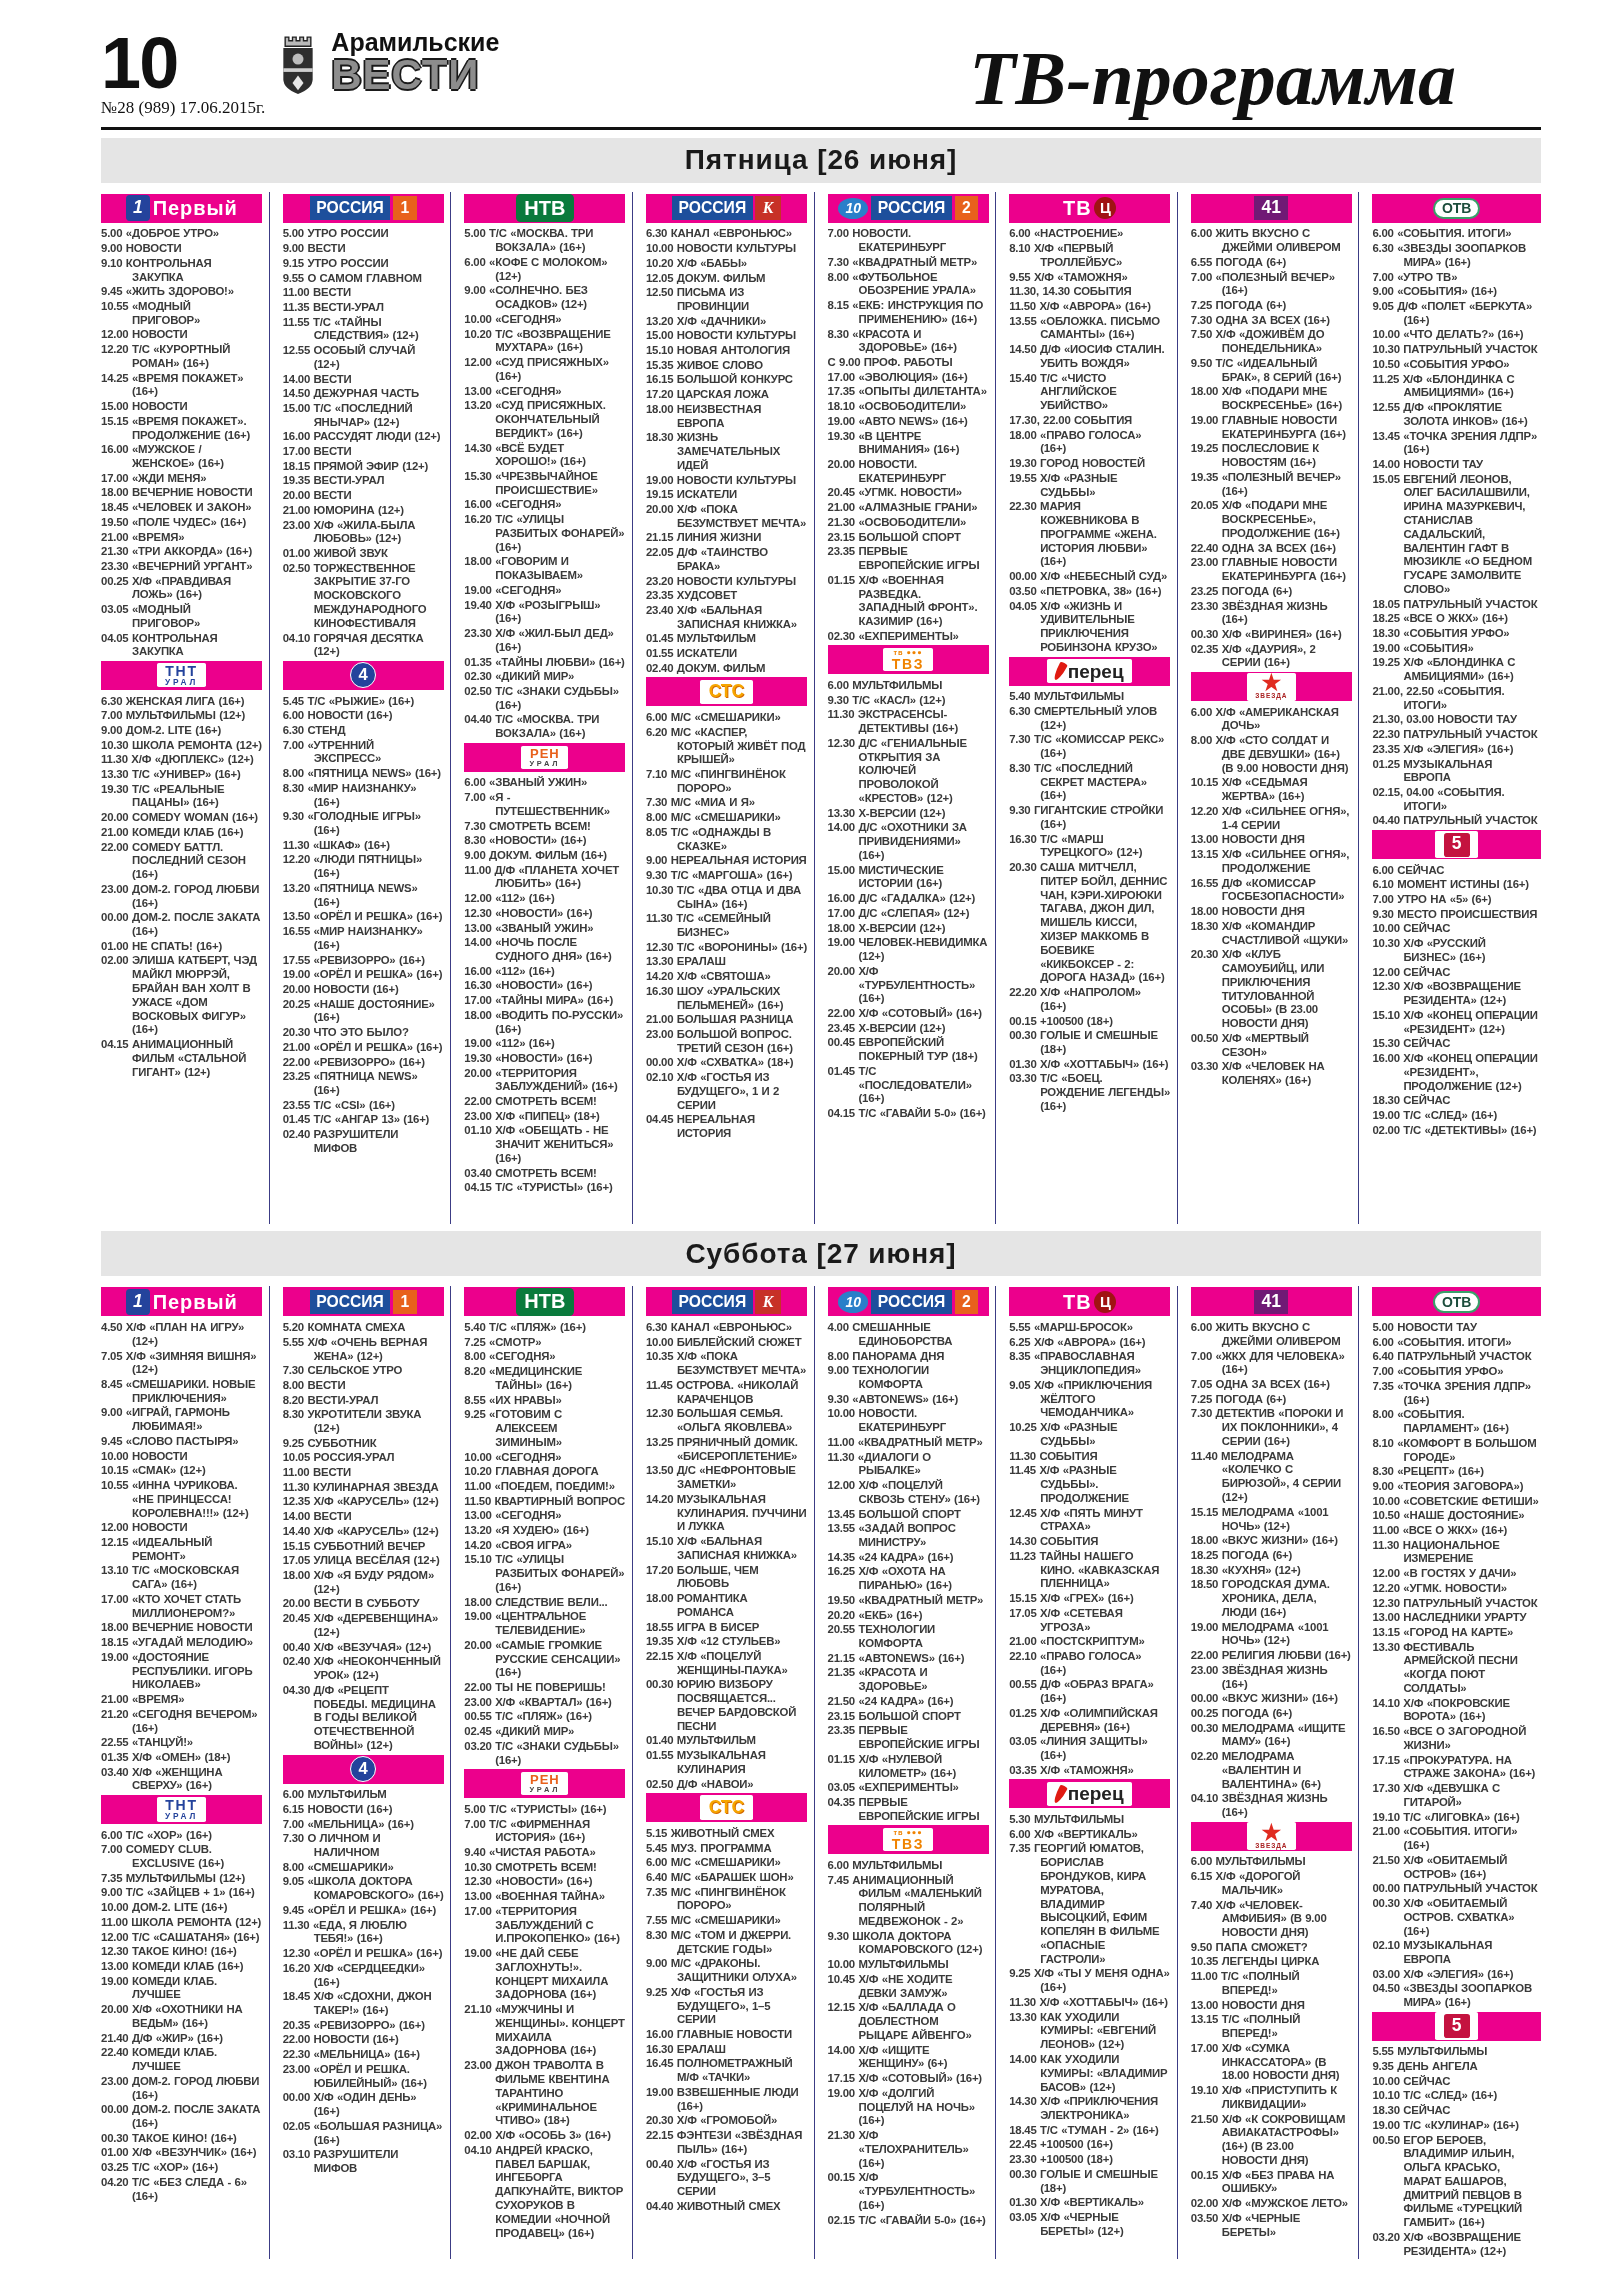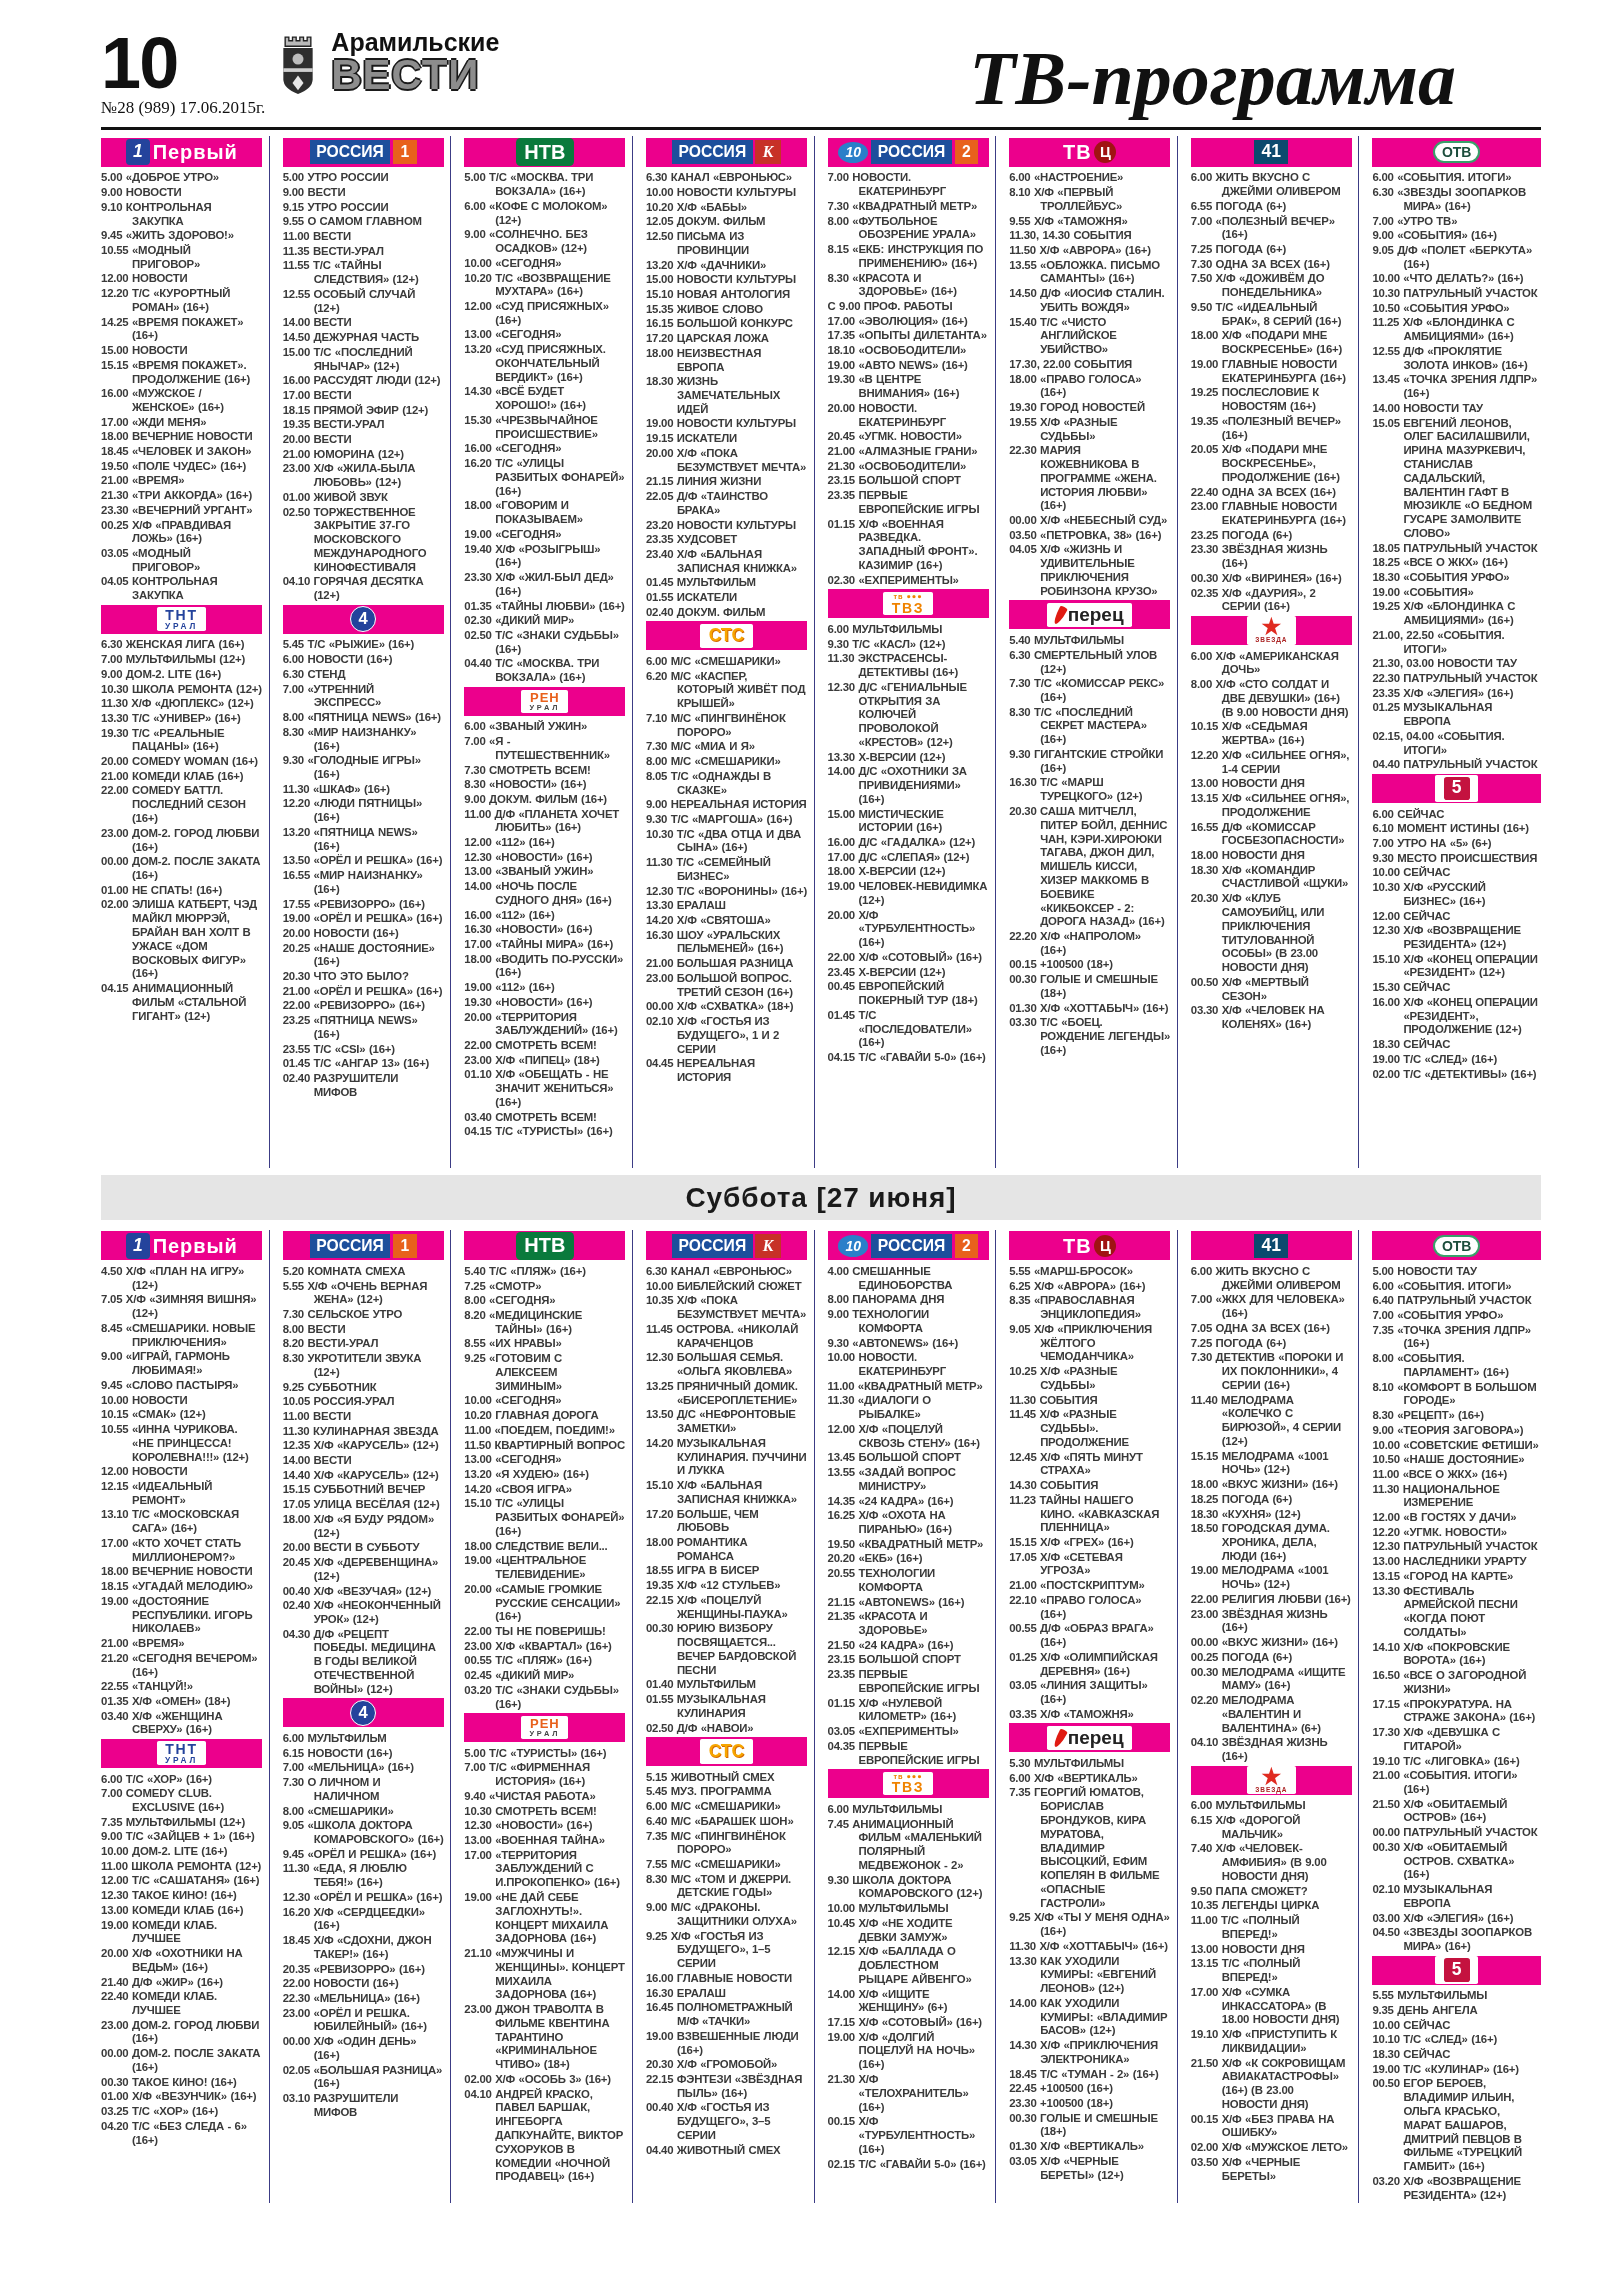--- a/index.html
+++ b/index.html
@@ -36,21 +36,21 @@
   .lg{display:inline-block;font-weight:bold;line-height:1;}
   .lg-first1{background:#24439c;color:#fff;font-size:17.5px;padding:3.7px 7.4px 4.6px;border-radius:3.7px;font-style:italic;}
   .lg-word{color:#fff;font-size:20px;letter-spacing:0.9px;}
   .lg-blue{background:#1d4f9c;color:#fff;font-size:15.7px;padding:3.7px 6.5px 4.6px;}
   .lg-orange{background:#e8611c;color:#fff;font-size:15.7px;padding:3.7px 7.4px 4.6px;}
   .lg-green{background:#0a7a3c;color:#fff;font-size:20px;padding:3.7px 8.3px 4.6px;border-radius:4.6px;}
   .lg-redk{background:#c73127;color:#fff;font-size:15.7px;padding:3.7px 7.4px 4.6px;font-family:"Liberation Serif",serif;font-style:italic;}
   .lg-oval{background:#2a7fc9;color:#fff;font-size:14px;font-style:italic;padding:3.7px 7.4px;border-radius:50%;}
   .lg-tvctv{color:#fff;font-size:20px;letter-spacing:0.9px;}
   .lg-tvcc{background:#a01313;color:#fff;border-radius:50%;width:22px;height:22px;line-height:22px;text-align:center;font-size:14.8px;}
-  .lg-red41{background:#0c4a6e;color:#fff;font-size:17.5px;padding:2.8px 7.4px 3.7px;}
+  .lg-red41{background:#701a75;color:#fff;font-size:17.5px;padding:2.8px 7.4px 3.7px;}
   .lg-otv{background:#fff;color:#1c4d3c;border:2.8px solid #39a06a;border-radius:14.8px;font-size:14px;padding:1.8px 6.5px;}
   .lg-c4{background:#24439c;color:#fff;border-radius:50%;width:24px;height:24px;line-height:24px;text-align:center;font-size:16.6px;border:1.8px solid #fff;}
   .lg-wrap{background:#fff;border-radius:1.8px;padding:1.8px 8.3px;display:flex;align-items:center;gap:3.7px;min-height:21px;}
   .lg-wrap.colstack{flex-direction:column;gap:0;padding:0.9px 8.3px;}
   .lg-tntm{color:#24439c;font-size:14px;letter-spacing:1.8px;}
   .lg-tnts{color:#24439c;font-size:8.3px;letter-spacing:2.8px;}
   .lg-renm{color:#e8611c;font-size:13px;letter-spacing:0.9px;}
   .lg-rens{color:#444;font-size:7.4px;letter-spacing:2.8px;}
   .lg-sts{color:#f7a600;font-size:17.5px;text-shadow:0.9px 0.9px #d46a00;}
   .lg-tv3t{color:#f08300;font-size:7.4px;letter-spacing:0.9px;}
@@ -89,20 +89,21 @@
       <div class="brand-top">Арамильские</div>
       <div class="brand-word">ВЕСТИ</div>
     </div>
   </div>
   <div class="tv-title">ТВ-программа</div>
 </div>
 <div class="mast-rule"></div>
 
 <div id="sections">
       <div class="day-section sec1">
+        <div class="day-title">Пятница  [26 июня]</div>
         <div class="cols sec1">
           <div class="col">
             <div class="ch-bar">
               <div class="logo">
                 <span class="lg lg-first1">1</span>
                 <span class="lg lg-word">Первый</span>
               </div>
             </div>
             <div class="prog">5.00 «ДОБРОЕ УТРО»</div>
             <div class="prog">9.00 НОВОСТИ</div>

